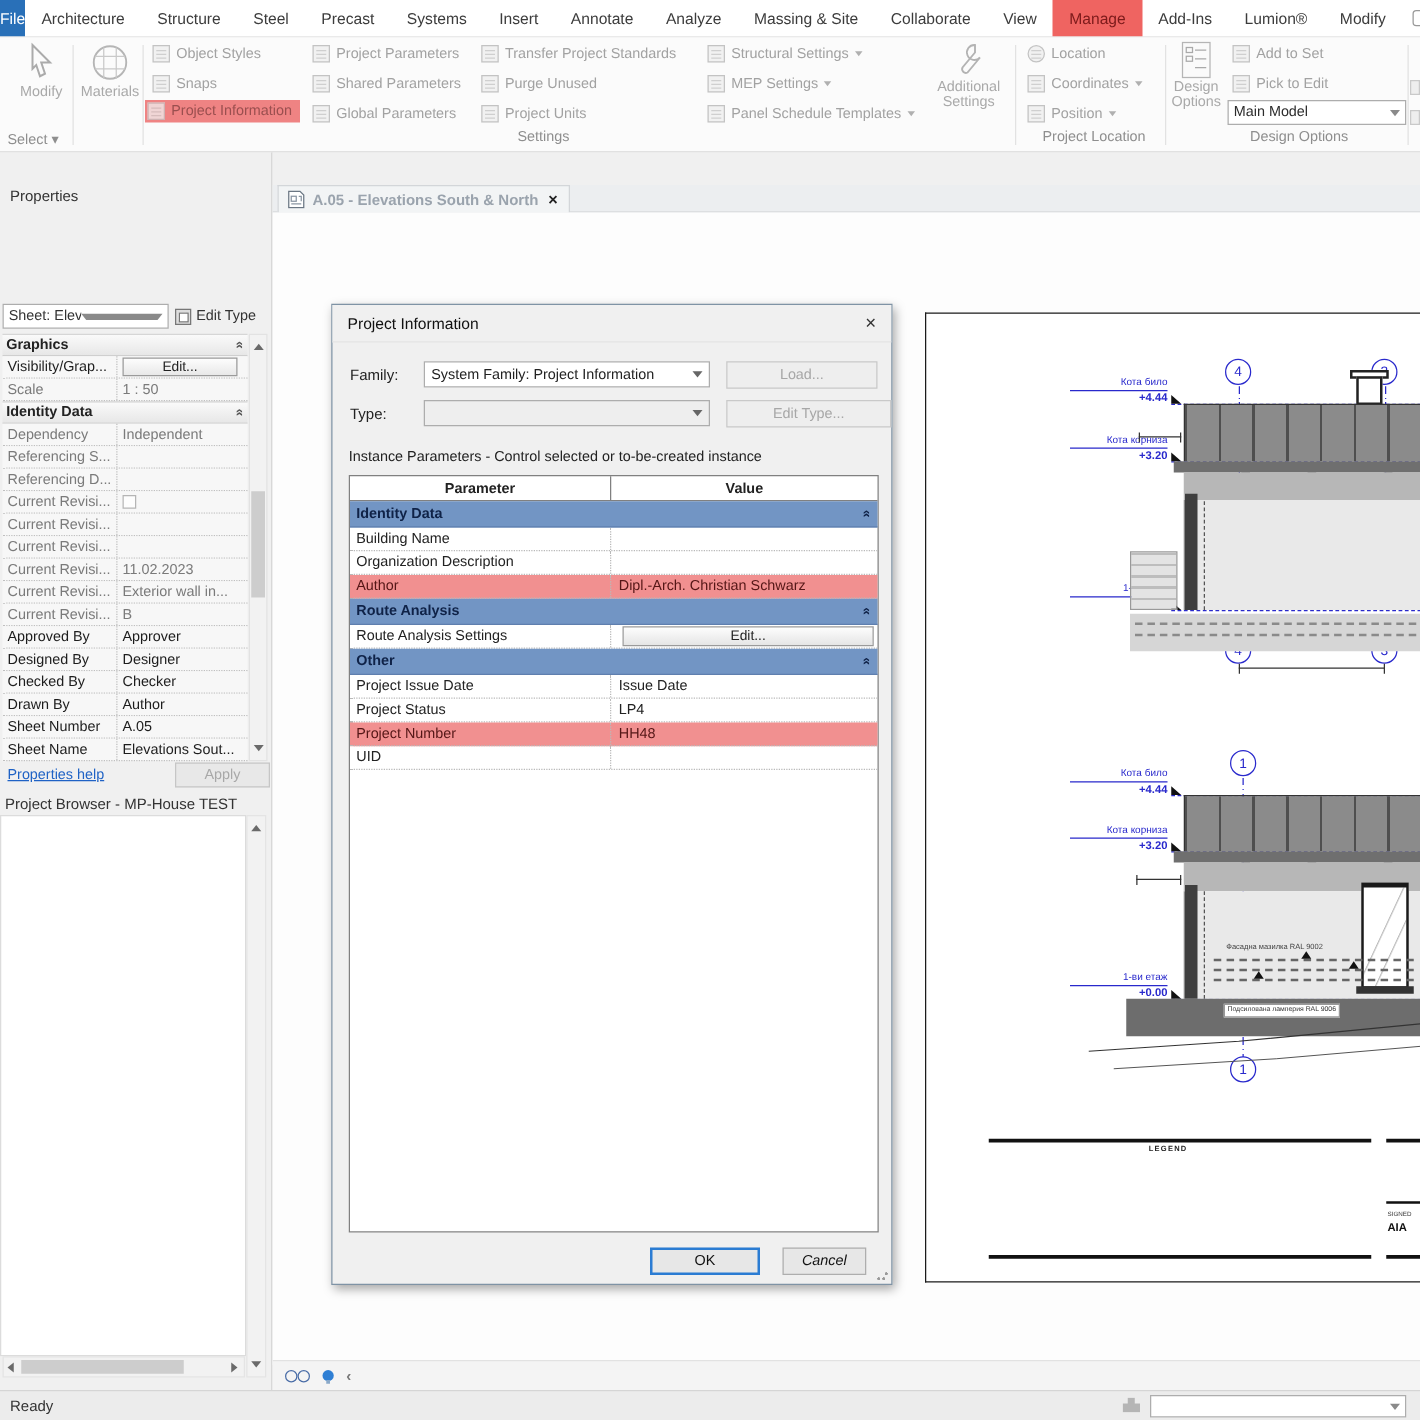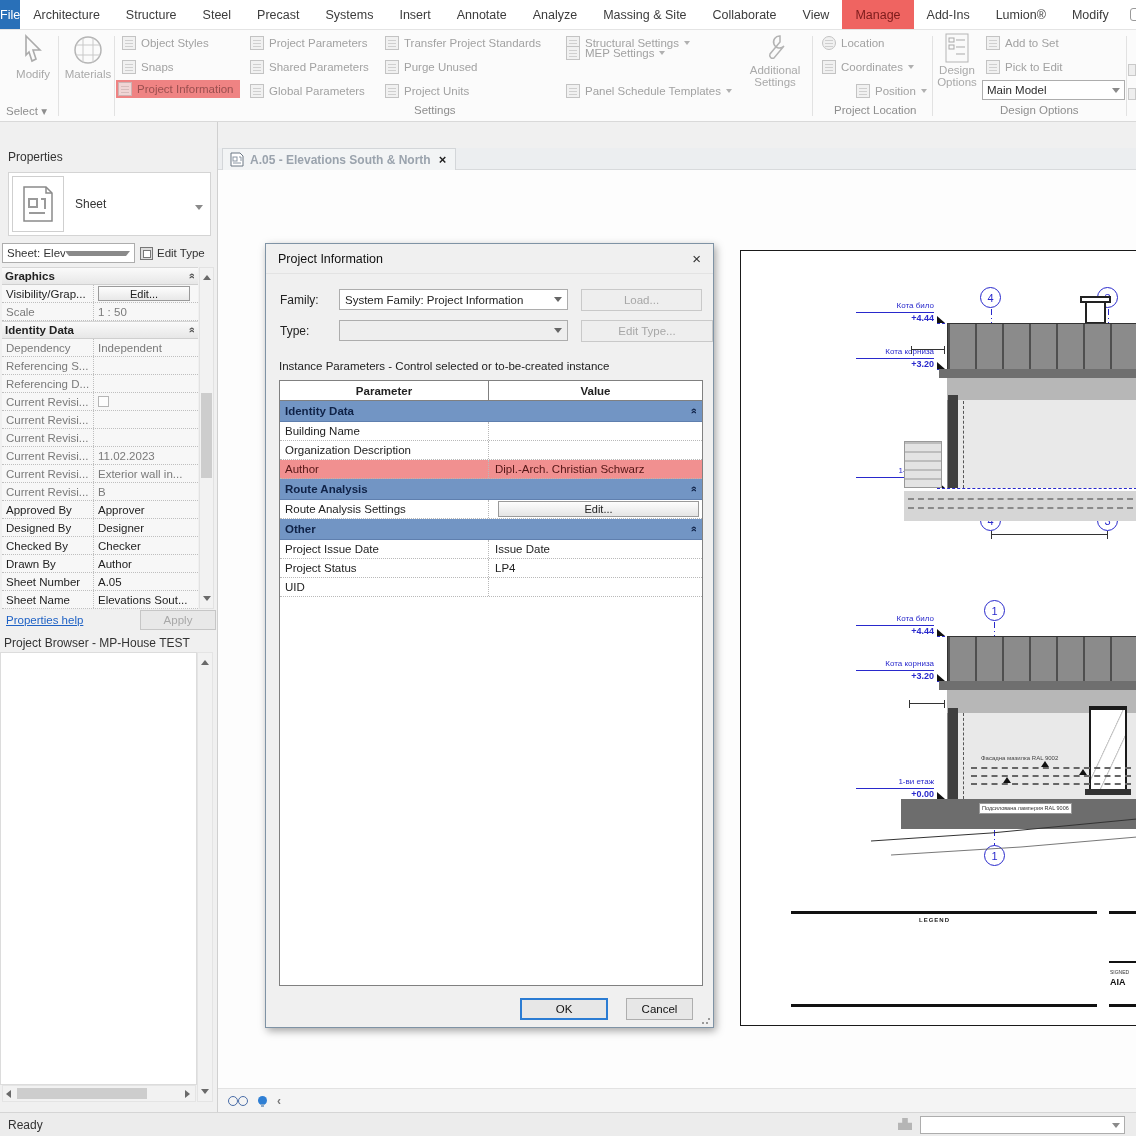--- a/index.html
+++ b/index.html
@@ -135,21 +135,21 @@
   .drow .c1 { width:209px; border-right:1px dotted #b9b9b9; display:flex; align-items:center; padding-left:5px; color:#222; overflow:hidden; white-space:nowrap;}
   .drow .c2 { flex:1; display:flex; align-items:center; padding-left:6px; color:#222; overflow:hidden; white-space:nowrap;}
   .dgroup { height:21px; background:#7295c4; border-bottom:1px solid #5f7fae; display:flex; align-items:center; padding-left:5px; font-weight:bold; font-size:11.5px; color:#0f2247;}
   .dgroup .gchev{ margin-left:auto; margin-right:6px;}
   .dgroup .chev2{ color:#0f2247; }
   .drow.red { background:#f19090; }
   .drow.red .c1, .drow.red .c2 { color:#541616; }
   .cell-input { margin:1px 2px 1px 0; flex:1; height:16px; border:1.5px solid #1a1a1a; background:#fff; align-self:center;}
   .cell-btn { flex:1; margin:1px 3px; height:16px; align-self:center; background:linear-gradient(#fdfdfd,#e5e5e5); border:1px solid #9a9a9a; font-size:11px; color:#222; text-align:center; line-height:15px;}
   .ok-btn { position:absolute; left:254px; top:754px; width:88px; height:22px; background:#e7e7e7; border:2px solid #2b7cd3; font-size:11.5px; color:#111; text-align:center; line-height:18px;}
-  .cancel-btn { position:absolute; left:360px; top:754px; width:67px; height:22px; background:#e7e7e7; border:1px solid #aeaeae; font-size:11.5px; color:#111; text-align:center; line-height:20px;}
+  .cancel-btn { position:absolute; left:360px; top:754px; width:67px; height:22px; background:#e7e7e7; border:1px solid #aeaeae; font-size:11.5px; color:#111; text-align:center; line-height:20px;font-style:italic;}
   .grip { position:absolute; right:2px; bottom:2px; width:10px; height:10px; background:radial-gradient(circle at 2px 8px,#9a9a9a 1px,transparent 1.4px),radial-gradient(circle at 6px 8px,#9a9a9a 1px,transparent 1.4px),radial-gradient(circle at 8px 4px,#9a9a9a 1px,transparent 1.4px);}
 
   
   .statusbar { position:absolute; left:0; top:1112px; width:1136px; height:24px; background:#ececec; border-top:1px solid #d5d5d5; display:flex; align-items:center; font-size:12px; color:#333; padding-left:8px;}
   .ws-icon { position:absolute; left:898px; top:5px; width:14px; height:12px; background:#b5b5b5; clip-path:polygon(0 40%,30% 40%,30% 0,70% 0,70% 40%,100% 40%,100% 100%,0 100%);}
   .ws-combo { position:absolute; left:920px; top:3px; width:205px; height:18px; }
 </style>
 </head>
 <body>
 
@@ -232,21 +232,21 @@
   <div class="smallbtn" style="left:385px; top:52px;">
       <span class="sicon"></span>
       <span>Project Units</span>
     </div>
 
   <div class="smallbtn" style="left:566px; top:4px;">
       <span class="sicon"></span>
       <span>Structural Settings</span>
       <span class="mini-caret"></span>
     </div>
-  <div class="smallbtn" style="left:566px; top:14px;">
+  <div class="smallbtn" style="left:566px; top:28px;">
       <span class="sicon"></span>
       <span>MEP Settings</span>
       <span class="mini-caret"></span>
     </div>
   <div class="smallbtn" style="left:566px; top:52px;">
       <span class="sicon"></span>
       <span>Panel Schedule Templates</span>
       <span class="mini-caret"></span>
     </div>
 
@@ -261,21 +261,21 @@
 
   <div class="smallbtn" style="left:822px; top:4px;">
       <span class="sicon" style="border-radius:50%;"></span>
       <span>Location</span>
     </div>
   <div class="smallbtn" style="left:822px; top:28px;">
       <span class="sicon"></span>
       <span>Coordinates</span>
       <span class="mini-caret"></span>
     </div>
-  <div class="smallbtn" style="left:856px; top:52px;">
+  <div class="smallbtn" style="left:822px; top:52px;">
       <span class="sicon"></span>
       <span>Position</span>
       <span class="mini-caret"></span>
     </div>
   <span class="plabel" style="left:834px;">Project Location</span>
   <div class="pdiv" style="left:932px;"></div>
 
   <div class="bigbtn" style="left:934px; top:2px; width:46px;">
     <svg width="26" height="32" viewBox="0 0 26 32">
         <rect x="2" y="2" width="22" height="28" fill="#fafafa" stroke="#b5b5b5"></rect>
@@ -301,32 +301,20 @@
   <div class="pdiv" style="left:1126px;"></div>
   <div class="ribbon-cut">
       <div></div>
       <div></div>
     </div>
 </div>
 
 <div class="palette">
   <div class="props-title">Properties</div>
 
-  <div class="type-selector">
-    <div class="ts-iconbox">
-      <svg width="34" height="38" viewBox="0 0 34 38">
-          <path d="M3 2 H25 L31 8 V36 H3 Z" fill="#fff" stroke="#8a8a8a" stroke-width="1.5"></path>
-          <path d="M25 2 V8 H31" fill="none" stroke="#8a8a8a" stroke-width="1.5"></path>
-          <rect x="8" y="14" width="8" height="8" fill="none" stroke="#9a9a9a" stroke-width="2"></rect>
-          <path d="M8 28 H24 M20 14 H24 V24" stroke="#9a9a9a" stroke-width="2" fill="none"></path>
-        </svg>
-    </div>
-    <span class="ts-label">Sheet</span>
-    <span class="ts-caret caret-d"></span>
-  </div>
 
   <div class="combo inst-combo">
       <span>Sheet: Elevations Sou</span>
       <span class="caret-d"></span>
     </div>
   <div class="edit-type-btn">
       <span class="et-icon"></span>
       <span>Edit Type</span>
     </div>
 
@@ -620,20 +608,24 @@
         <span class="gchev"><span class="chev2">»</span></span>
       </div>
     <div class="drow">
         <span class="c1">Project Issue Date</span>
         <span class="c2">Issue Date</span>
       </div>
     <div class="drow">
         <span class="c1">Project Status</span>
         <span class="c2">LP4</span>
       </div>
+    <div class="drow red">
+        <span class="c1">Project Number</span>
+        <span class="c2">HH48</span>
+      </div>
     <div class="drow">
         <span class="c1">UID</span>
         <span class="c2"></span>
       </div>
   </div>
 
   <div class="ok-btn">OK</div>
   <div class="cancel-btn">Cancel</div>
   <div class="grip"></div>
 </div>

